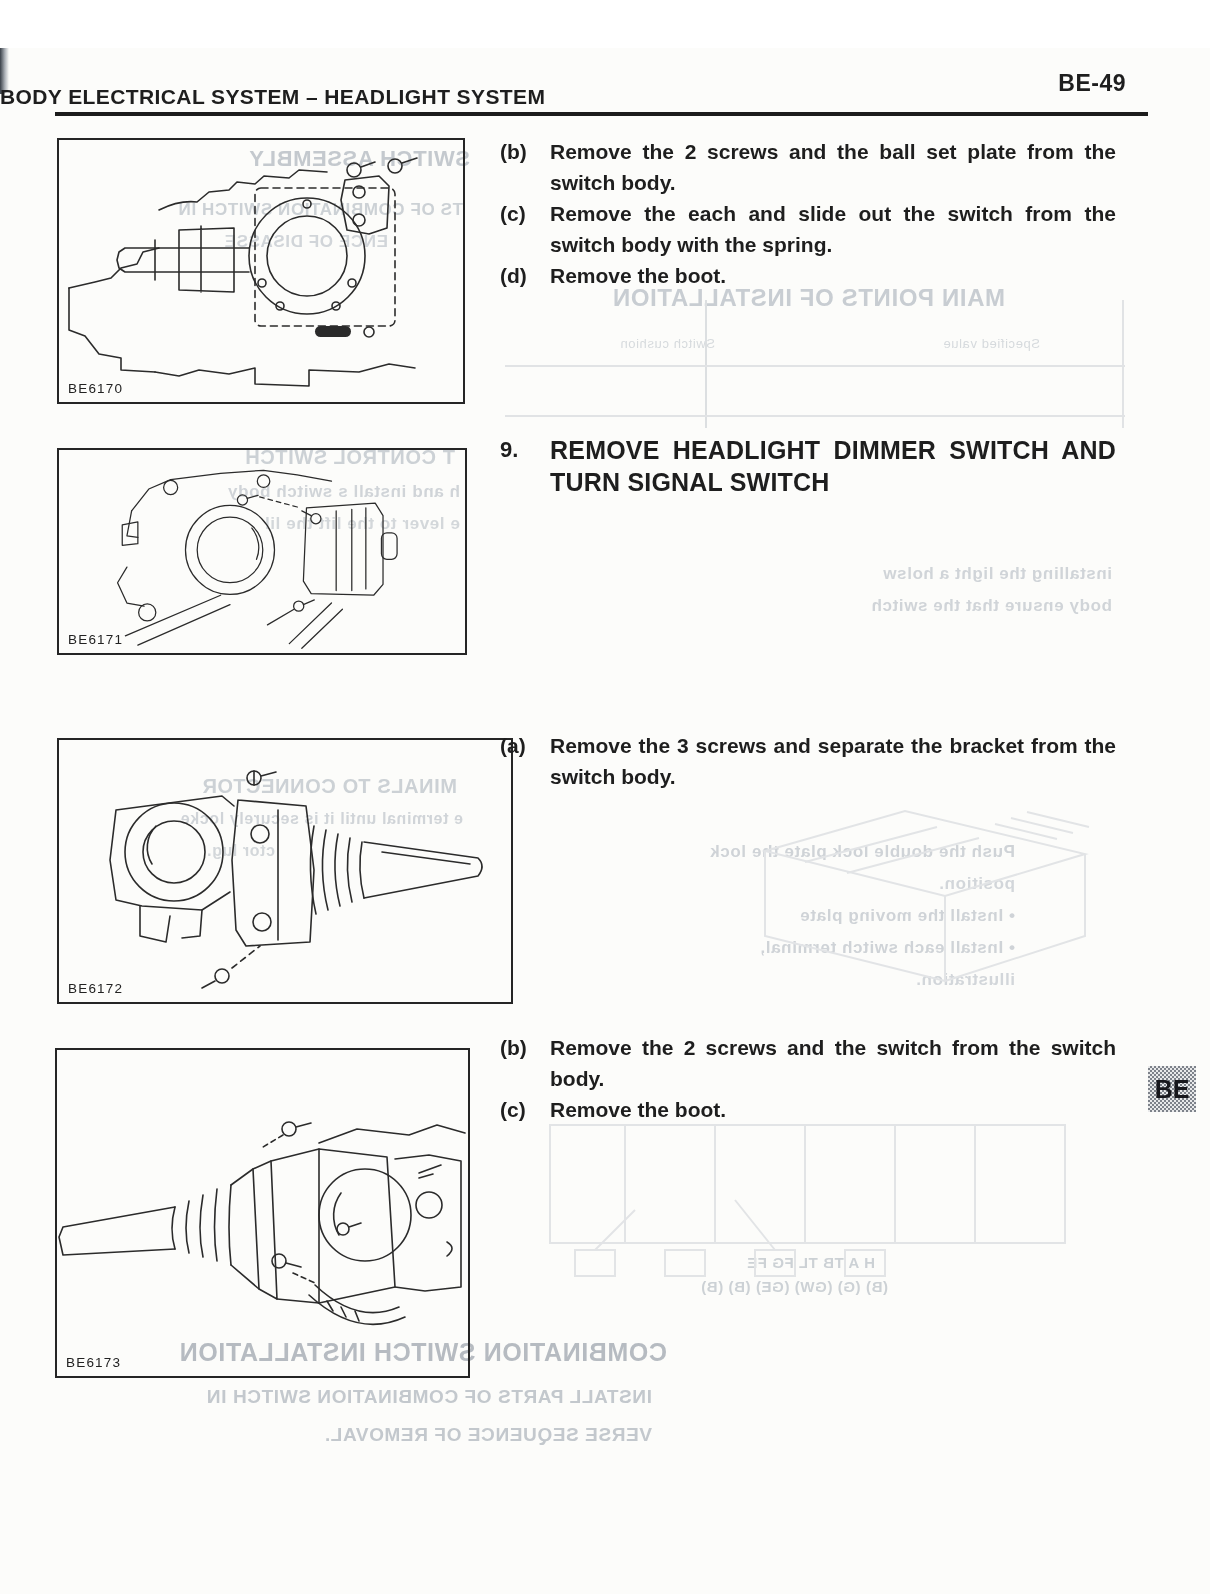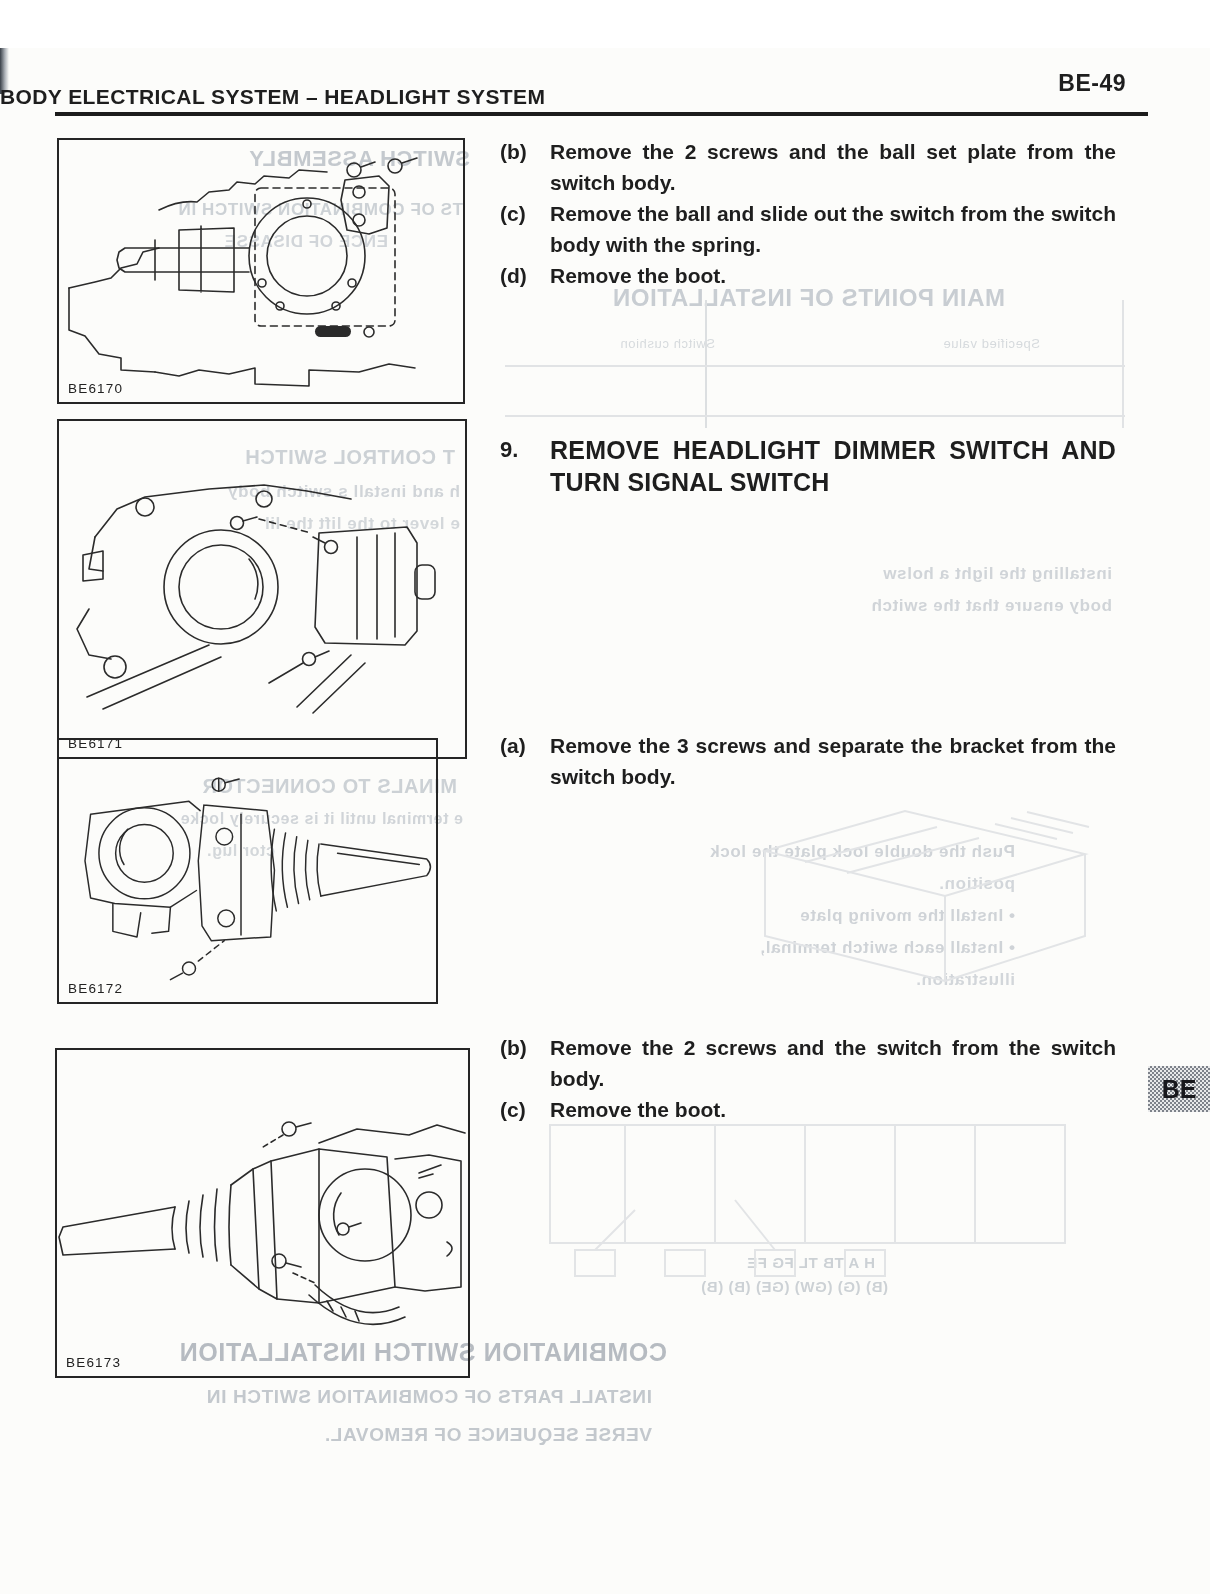--- a/index.html
+++ b/index.html
@@ -23,21 +23,21 @@
   .step-label{flex:0 0 50px;font-size:21px;font-weight:700;line-height:31px;}
   .step-text{flex:1;font-size:21px;font-weight:700;line-height:31px;text-align:justify;}
   .h-num{flex:0 0 50px;font-size:22px;font-weight:700;line-height:32px;}
   .h-title{flex:1;font-size:25px;font-weight:700;line-height:32px;text-align:justify;letter-spacing:.2px;}
   
   .ghost{position:absolute;transform:scaleX(-1);font-weight:700;white-space:nowrap;letter-spacing:.6px;}
   .gline{position:absolute;}
   .gsvg{position:absolute;}
   .gsvg path,.gsvg rect{stroke:#e2e4e6;fill:none;stroke-width:2;}
   
-  .be-tab{position:absolute;left:1148px;top:1018px;width:62px;height:46px;display:flex;align-items:center;
+  .be-tab{position:absolute;left:1148px;top:1018px;width:48px;height:46px;display:flex;align-items:center;
     justify-content:center;font-size:25px;font-weight:700;color:#17171c;background-color:#b9bcc0;
     background-image:repeating-conic-gradient(#7d828a 0% 25%, #e8e9ea 0% 50%);background-size:4px 4px;}
 </style>
 </head>
 <body>
 
 <div class="page">
 
   <div class="edge-shadow"></div>
 
@@ -117,21 +117,21 @@
           <path d="M302,27 L316,22"></path>
         <circle cx="336" cy="26" r="7"></circle>
           <path d="M343,23 L358,18"></path>
         <rect x="256" y="186" width="36" height="11" rx="5.5" fill="#2a2a2a" stroke="none"></rect>
         <circle cx="310" cy="192" r="5"></circle>
       </g>
     </svg>
     <figcaption class="fig-label">BE6170</figcaption>
   </figure>
 
-  <figure class="fig" style="left:57px;top:371px;width:410px;height:340px">
+  <figure class="fig" style="left:57px;top:400px;width:410px;height:207px">
     <svg viewBox="0 0 406 260">
       <g class="art">
         <path d="M36,78 L58,50 86,38 150,30 205,26 248,32 292,40"></path>
         <circle cx="86" cy="48" r="9"></circle>
           <circle cx="205" cy="40" r="8"></circle>
         <path d="M36,78 L30,110 44,112"></path>
         <circle cx="162" cy="128" r="57"></circle>
         <circle cx="162" cy="128" r="42"></circle>
         <path d="M190,100 A40,40 0 0 1 196,140"></path>
         <path d="M24,96 L44,92 44,120 24,122 Z"></path>
@@ -147,21 +147,21 @@
         <path d="M200,60 L252,74" stroke-dasharray="6 5"></path>
         <circle cx="250" cy="200" r="6.5"></circle>
           <path d="M256,198 L270,192"></path>
         <path d="M244,204 L210,224"></path>
         <path d="M28,238 L150,186 M44,250 L162,198 M238,248 L292,196 M254,254 L306,204"></path>
       </g>
     </svg>
     <figcaption class="fig-label">BE6171</figcaption>
   </figure>
 
-  <figure class="fig" style="left:57px;top:690px;width:381px;height:266px">
+  <figure class="fig" style="left:57px;top:690px;width:456px;height:266px">
     <svg viewBox="0 0 406 262">
       <g class="art">
         <path d="M34,70 L140,56 M140,56 L152,66 M34,70 L28,120 34,160 60,166 120,170 148,152"></path>
         <circle cx="92" cy="112" r="49"></circle>
         <circle cx="92" cy="112" r="31"></circle>
         <path d="M74,86 A31,31 0 0 0 70,124"></path>
         <path d="M58,166 L58,196 84,202 88,176 M120,170 L118,196 100,198"></path>
         <path d="M156,60 L224,66 M156,60 L150,120 154,190 164,206 M224,66 L232,130 228,202 164,206"></path>
         <path d="M196,70 L196,200"></path>
         <circle cx="178" cy="94" r="9"></circle>
@@ -218,21 +218,21 @@
     <figcaption class="fig-label">BE6173</figcaption>
   </figure>
 
   <section class="col" style="top:88px">
     <div class="step">
       <div class="step-label">(b)</div>
       <div class="step-text">Remove the 2 screws and the ball set plate from the switch body.</div>
     </div>
     <div class="step">
       <div class="step-label">(c)</div>
-      <div class="step-text">Remove the ball and slide out the switch from the switch body with the spring.</div>
+      <div class="step-text">Remove the each and slide out the switch from the switch body with the spring.</div>
     </div>
     <div class="step">
       <div class="step-label">(d)</div>
       <div class="step-text">Remove the boot.</div>
     </div>
   </section>
 
   <section class="col" style="top:386px">
     <div class="step">
       <div class="h-num">9.</div>

